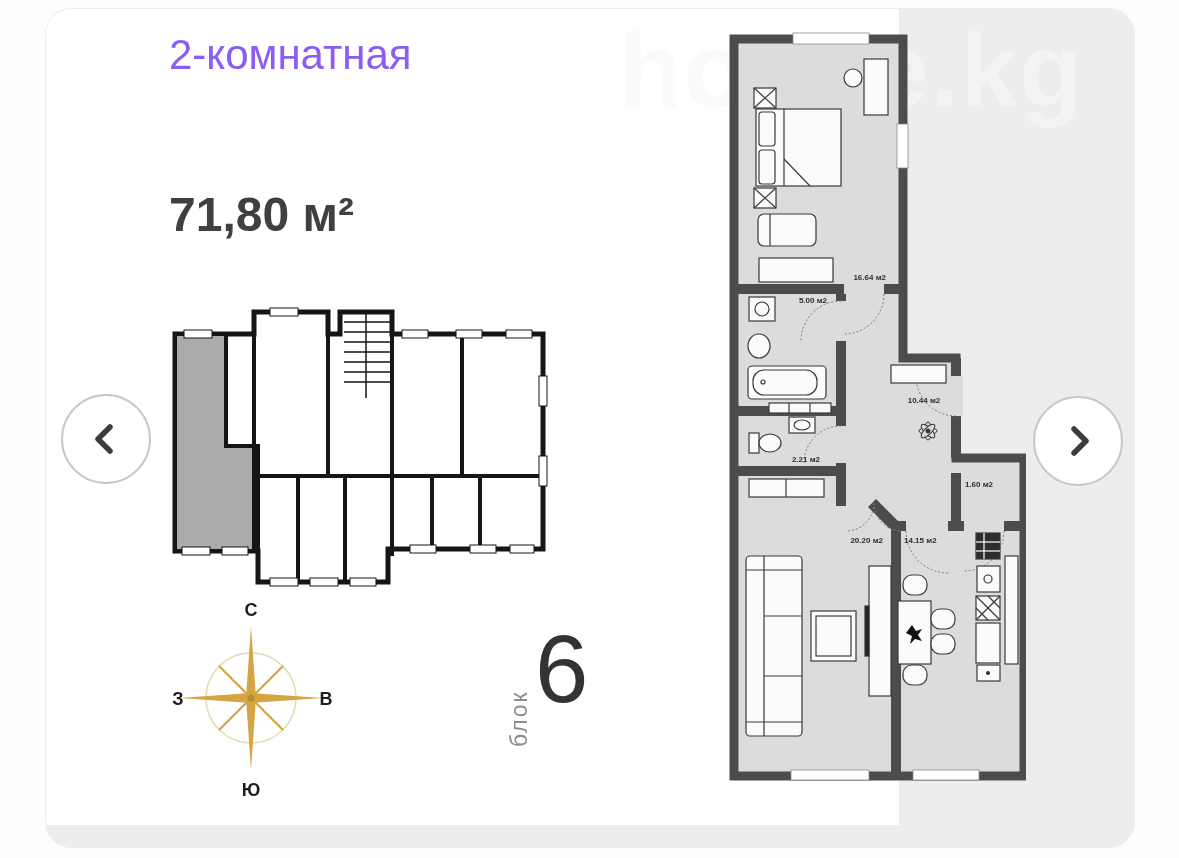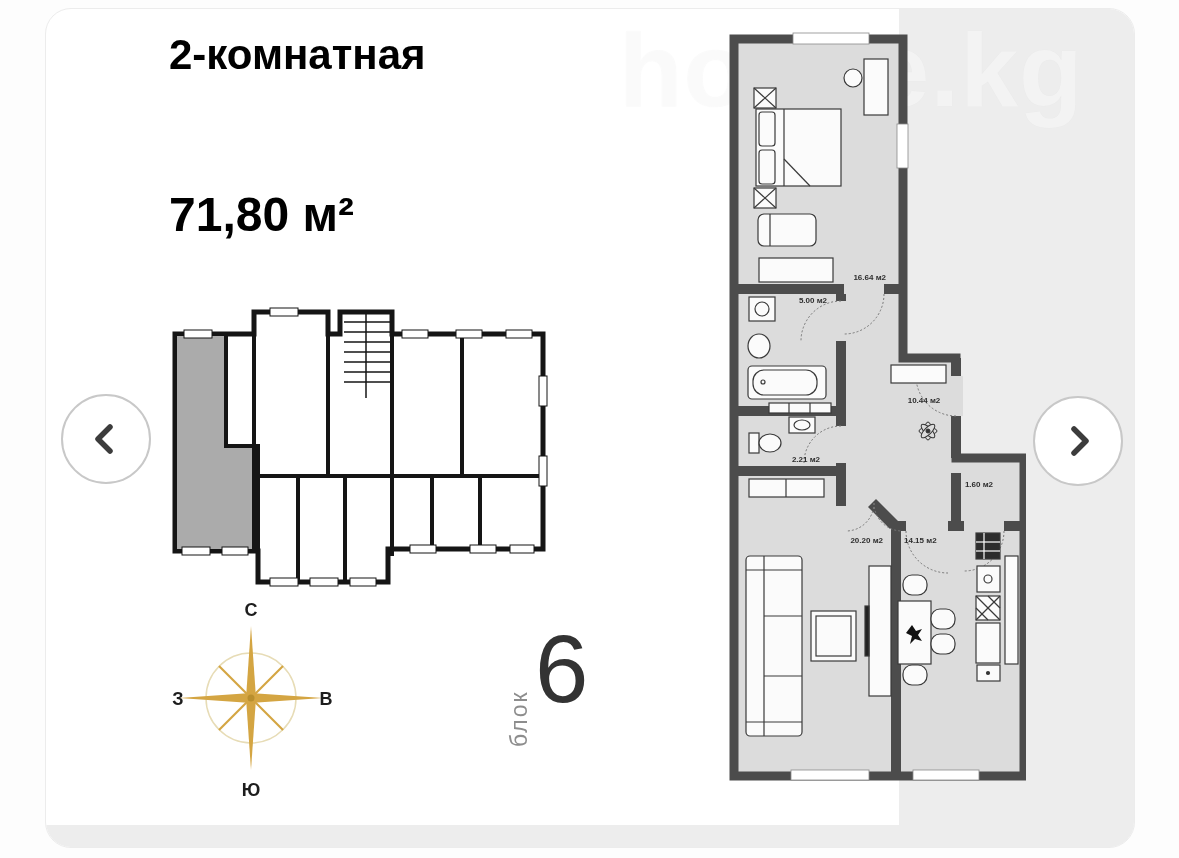--- a/index.html
+++ b/index.html
@@ -17,25 +17,25 @@
   .gray-bottom{position:absolute;left:0;bottom:0;width:1088px;height:22px;background:#ededed;}
   .watermark{
     position:absolute;left:573px;top:2px;
     font-size:104px;font-weight:700;letter-spacing:1px;
     color:rgba(255,255,255,0.6);
     text-shadow:0 0 1px rgba(0,0,0,0.05);
     white-space:nowrap;pointer-events:none;
   }
   .title{
     position:absolute;left:123px;top:22px;width:420px;
-    font-size:42px;line-height:47px;font-weight:700;color:#000000;
+    font-size:42px;line-height:47px;font-weight:400;color:#8b5cf6;
   }
   .area{
     position:absolute;left:123px;top:178px;width:420px;
-    font-size:48px;font-weight:700;color:#000000;
+    font-size:48px;font-weight:700;color:#404040;
   }
   .miniplan{position:absolute;left:124px;top:297px;}
   .compass{position:absolute;left:120px;top:587px;}
   .blok-word{
     position:absolute;left:460px;top:646px;height:92px;
     writing-mode:vertical-rl;transform:rotate(180deg);
     font-size:23px;letter-spacing:2px;font-weight:500;color:#8d8d8d;
   }
   .blok-num{
     position:absolute;left:489px;top:610px;

